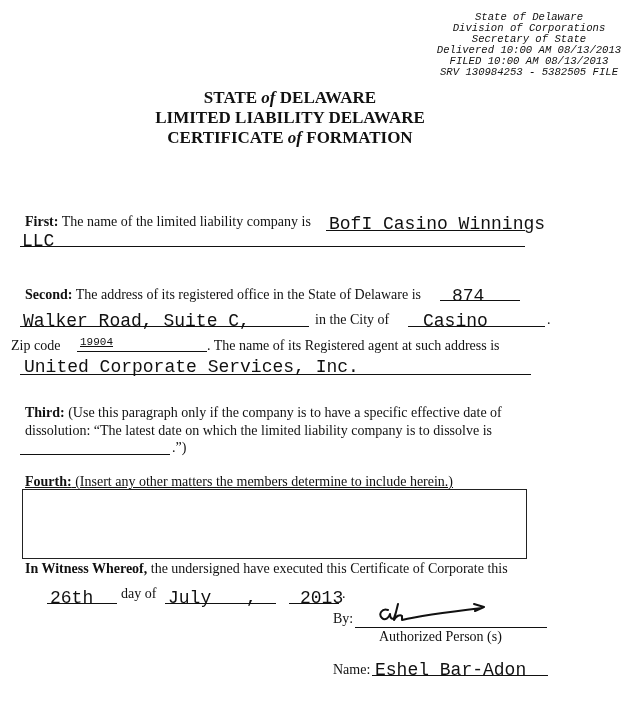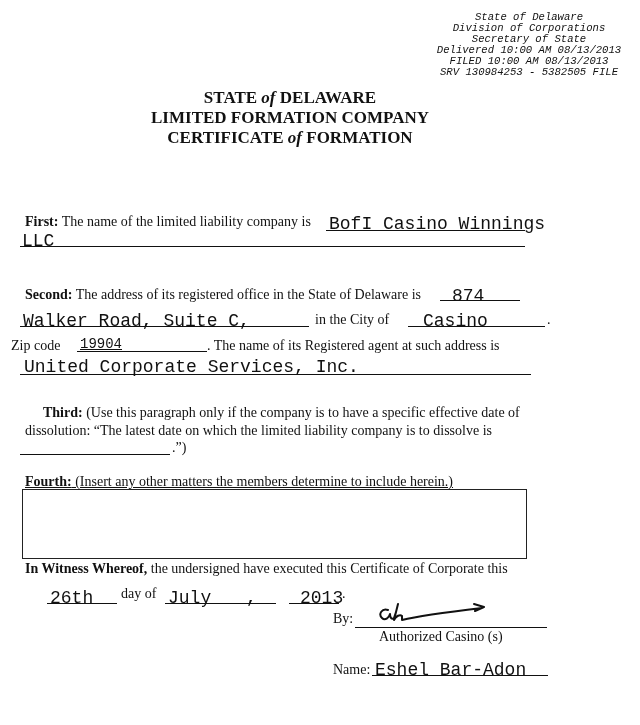--- a/index.html
+++ b/index.html
@@ -23,21 +23,21 @@
   <div>State of Delaware</div>
   <div>Division of Corporations</div>
   <div>Secretary of State</div>
   <div>Delivered 10:00 AM 08/13/2013</div>
   <div>FILED 10:00 AM 08/13/2013</div>
   <div>SRV 130984253 - 5382505 FILE</div>
 </div>
 
 <div class="title">
   <div><span>STATE </span><i>of</i><span> DELAWARE</span></div>
-  <div>LIMITED FORMATION COMPANY</div>
+  <div>LIMITED LIABILITY DELAWARE</div>
   <div><span>CERTIFICATE </span><i>of</i><span> FORMATION</span></div>
 </div>
 
 <div class="abs serif" style="left:25px; top:214px;">
   <span class="bold">First:</span><span> The name of the limited liability company is</span>
 </div>
 <div class="abs mono" style="left:329px; top:214px;">BofI Casino Winnings</div>
 <div class="uline" style="left:326px; top:230px; width:199px;"></div>
 <div class="abs mono" style="left:22px; top:231px;">LLC</div>
 <div class="uline" style="left:20px; top:246px; width:505px;"></div>
@@ -49,27 +49,27 @@
 <div class="uline" style="left:440px; top:300px; width:80px;"></div>
 
 <div class="abs mono" style="left:23px; top:311px;">Walker Road, Suite C,</div>
 <div class="uline" style="left:20px; top:326px; width:289px;"></div>
 <div class="abs serif" style="left:315px; top:312px;">in the City of</div>
 <div class="abs mono" style="left:423px; top:311px;">Casino</div>
 <div class="uline" style="left:408px; top:326px; width:137px;"></div>
 <div class="abs serif" style="left:547px; top:312px;">.</div>
 
 <div class="abs serif" style="left:11px; top:338px;">Zip code</div>
-<div class="abs mono" style="left:80px; top:336px; font-size:14px;text-decoration:underline;">19904</div>
+<div class="abs mono" style="left:80px; top:336px; font-size:11px;text-decoration:underline;">19904</div>
 <div class="uline" style="left:77px; top:351px; width:130px;"></div>
 <div class="abs serif" style="left:207px; top:338px;">.  The name of its Registered agent at such address is</div>
 <div class="abs mono" style="left:24px; top:357px;">United Corporate Services, Inc.</div>
 <div class="uline" style="left:20px; top:374px; width:511px;"></div>
 
-<div class="abs serif" style="left:25px; top:405px;margin-left:18px;">
+<div class="abs serif" style="left:25px; top:405px;">
   <span class="bold">Third:</span><span> (Use this paragraph only if the company is to have a specific effective date of</span>
 </div>
 <div class="abs serif" style="left:25px; top:423px;">dissolution: “The latest date on which the limited liability company is to dissolve is</div>
 <div class="abs mono" style="left:24px; top:439px;"></div>
 <div class="uline" style="left:20px; top:454px; width:150px;"></div>
 <div class="abs serif" style="left:172px; top:440px;">.”)</div>
 
 <div class="abs serif" style="left:25px; top:474px; text-decoration: underline;">
   <span class="bold">Fourth:</span><span> (Insert any other matters the members determine to include herein.)</span>
 </div>
@@ -86,17 +86,17 @@
 <div class="uline" style="left:165px; top:603px; width:111px;"></div>
 <div class="abs mono" style="left:300px; top:588px;">2013</div>
 <div class="uline" style="left:289px; top:603px; width:50px;"></div>
 <div class="abs serif" style="left:342px; top:586px;">.</div>
 
 <div class="abs serif" style="left:333px; top:611px;">By:</div>
 <svg class="sig" width="110" height="28" viewBox="0 0 110 28">
   <path d="M10 10 C4 8,0 14,4 18 C7 21,11 18,12 14 C12 18,14 20,16 18 L18 12 M20 4 L16 20 C18 16,22 14,24 16 L24 20 C40 16,70 12,104 8 M96 4 L106 7 L97 11" fill="none" stroke="#111" stroke-width="2" stroke-linecap="round" stroke-linejoin="round"></path>
 </svg>
 <div class="uline" style="left:355px; top:627px; width:192px;"></div>
-<div class="abs serif" style="left:379px; top:629px;">Authorized Casino (s)</div>
+<div class="abs serif" style="left:379px; top:629px;">Authorized Person (s)</div>
 
 <div class="abs serif" style="left:333px; top:662px;">Name:</div>
 <div class="abs mono" style="left:375px; top:660px;">Eshel Bar-Adon</div>
 <div class="uline" style="left:372px; top:675px; width:176px;"></div>
 
 </body></html>

